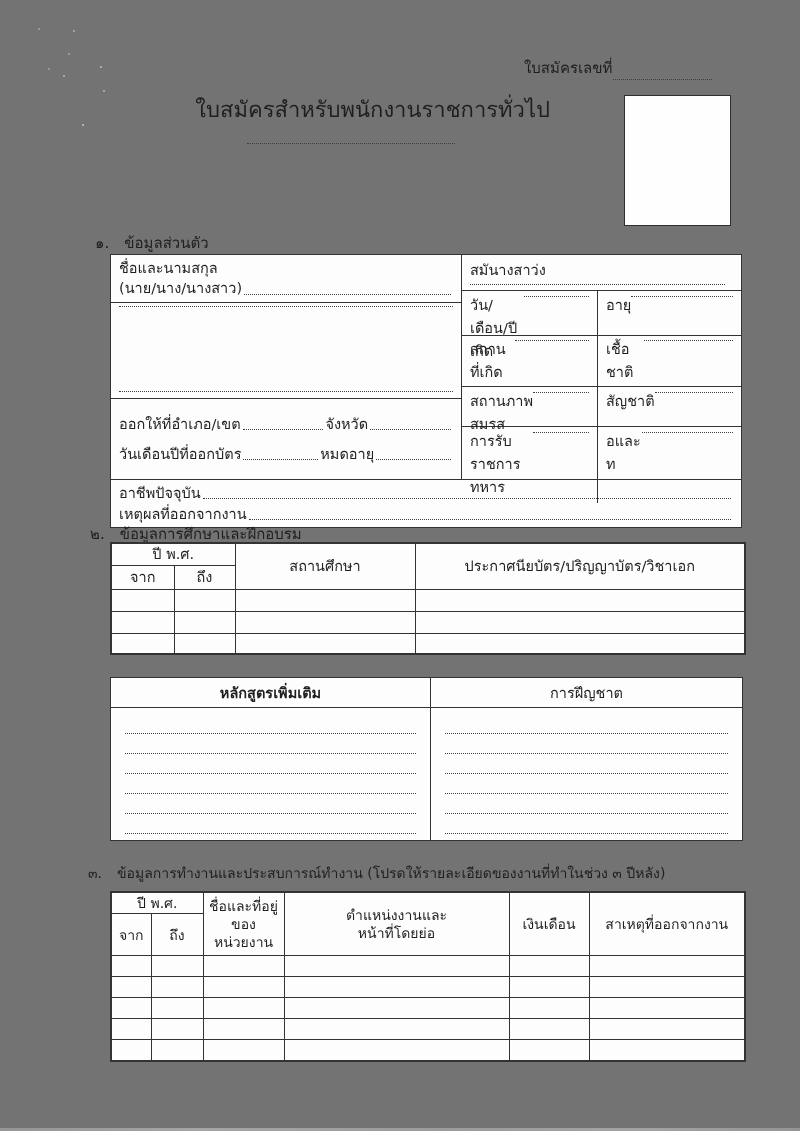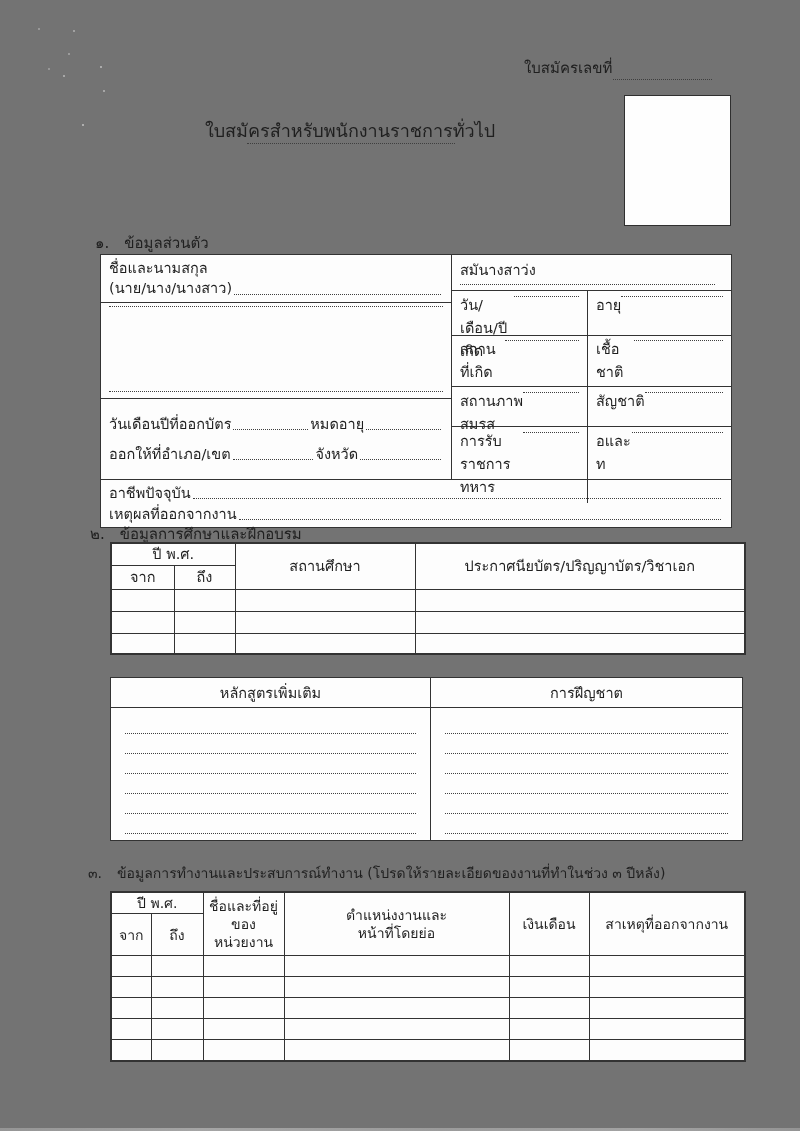--- a/index.html
+++ b/index.html
@@ -12,39 +12,39 @@
   
   .specks { position:absolute; left:38px; top:28px; width:2px; height:2px; background:#a8a8a8; opacity:.7;
     box-shadow: 30px 25px 0 #adadad, 35px 2px 0 #b5b5b5, 10px 40px 0 #a5a5a5,
                 25px 47px 0 #bdbdbd, 62px 38px 0 #c4c4c4, 65px 62px 0 #bcbcbc, 44px 96px 0 #c9c9c9; }
   .bottom-edge { position:absolute; bottom:0; left:0; width:100%; height:3px; opacity:.45;
     background:linear-gradient(to right,#bfbfbf,#e2e2e2 25%,#cccccc 55%,#dddddd 80%,#bdbdbd); }
 
   
   .app-no { position:absolute; left:524px; top:56px; width:188px; display:flex; align-items:flex-end; font-size:15px; }
   .app-no .dotspan { flex:1; margin-left:1px; }
-  .doc-title { position:absolute; left:150px; top:116px; width:400px; text-align:center; font-size:18px; }
+  .doc-title { position:absolute; left:150px; top:92px; width:400px; text-align:right; font-size:22px; }
   .title-dots { position:absolute; left:247px; top:134px; width:208px; height:10px; border-bottom:1.8px dotted #3f3f3f; }
   .photo-box { position:absolute; left:624px; top:95px; width:107px; height:131px; border:1.6px solid #2f2f2f; background:#fefefe; }
 
   
   .sec-head { position:absolute; display:flex; font-size:15px; white-space:nowrap; }
   .sec-num { margin-right:15px; }
   #sec1-head { left:95px; top:231px; }
   #sec2-head { left:90px; top:522px; }
   #sec3-head { left:88px; top:862px; font-size:14px; }
 
   
   .dotspan { border-bottom:1.7px dotted #3f3f3f; height:4px; }
   .inline-line { display:flex; align-items:flex-end; line-height:1.25; }
   .inline-line .dotspan { flex:1; margin:0 2px 3px; }
   .dotfill { border-bottom:1.7px dotted #3f3f3f; width:100%; }
 
   
-  .t1 { position:absolute; left:100px; top:254px; width:632px; height:274px;
+  .t1 { position:absolute; left:110px; top:254px; width:632px; height:274px;
         border:1.9px solid #333; display:flex; flex-direction:column; font-size:14.5px; background:#fdfdfd; }
   .t1-top { display:flex; height:224px; }
   .t1-left { width:351px; border-right:1.5px solid #333; display:flex; flex-direction:column; }
   .t1-right { flex:1; display:flex; flex-direction:column; }
   .cell { padding:3px 8px; }
   .c1 { height:48px; border-bottom:1.5px solid #333; line-height:1.45; }
   .c1 .inline-line .dotspan { margin-bottom:2px; }
   .c2 { height:96px; border-bottom:1.5px solid #333; display:flex; flex-direction:column; justify-content:space-between; padding-bottom:6px; }
   .c3 { flex:1; display:flex; flex-direction:column; justify-content:space-evenly; }
   .r1 { height:48px; border-bottom:1.5px solid #333; display:flex; flex-direction:column; justify-content:space-between; padding:3px 8px 5px; }
@@ -64,21 +64,21 @@
                font-size:14.5px; border:2px solid #333; }
   table.grid td { border:1.5px solid #333; text-align:center; vertical-align:middle; line-height:1.3; padding:1px 4px; }
   #edu-table { left:110px; top:542px; width:634px; }
   #work-table { left:110px; top:891px; width:634px; font-size:14px; }
 
   
   .courses { position:absolute; left:110px; top:677px; width:633px; height:164px;
              border:1.9px solid #333; display:flex; flex-direction:column; font-size:14.5px; background:#fdfdfd; }
   .courses-header { display:flex; height:30px; border-bottom:1.5px solid #333; }
   .ch-cell { display:flex; align-items:center; justify-content:center; }
-  .ch-left { width:320px; border-right:1.5px solid #333; }
+  .ch-left { width:320px; border-right:1.5px solid #333;font-weight:bold; }
   .ch-right { flex:1; }
   .courses-body { flex:1; display:flex; }
   .cb-col { padding:6px 14px 0; }
   .cb-left { width:320px; border-right:1.5px solid #333; }
   .cb-right { flex:1; }
   .dotrow { height:20px; border-bottom:1.8px dotted #3f3f3f; }
 </style>
 </head>
 <body>
 
@@ -110,29 +110,29 @@
             <span>(นาย/นาง/นางสาว)</span>
             <span class="dotspan"></span>
           </div>
         </div>
         <div class="cell c2">
           <div class="dotfill"></div>
           <div class="dotfill"></div>
         </div>
         <div class="cell c3">
           <div class="inline-line">
+            <span>ออกให้ที่อำเภอ/เขต</span>
+            <span class="dotspan"></span>
+            <span>จังหวัด</span>
+            <span class="dotspan"></span>
+          </div>
+          <div class="inline-line">
             <span>วันเดือนปีที่ออกบัตร</span>
             <span class="dotspan"></span>
             <span>หมดอายุ</span>
-            <span class="dotspan"></span>
-          </div>
-          <div class="inline-line">
-            <span>ออกให้ที่อำเภอ/เขต</span>
-            <span class="dotspan"></span>
-            <span>จังหวัด</span>
             <span class="dotspan"></span>
           </div>
         </div>
       </div>
       <div class="t1-right">
         <div class="r1">
           <div>สมันางสาว่ง</div>
           <div class="dotspan" style="width:97%"></div>
         </div>
         <div class="rrow r2">

